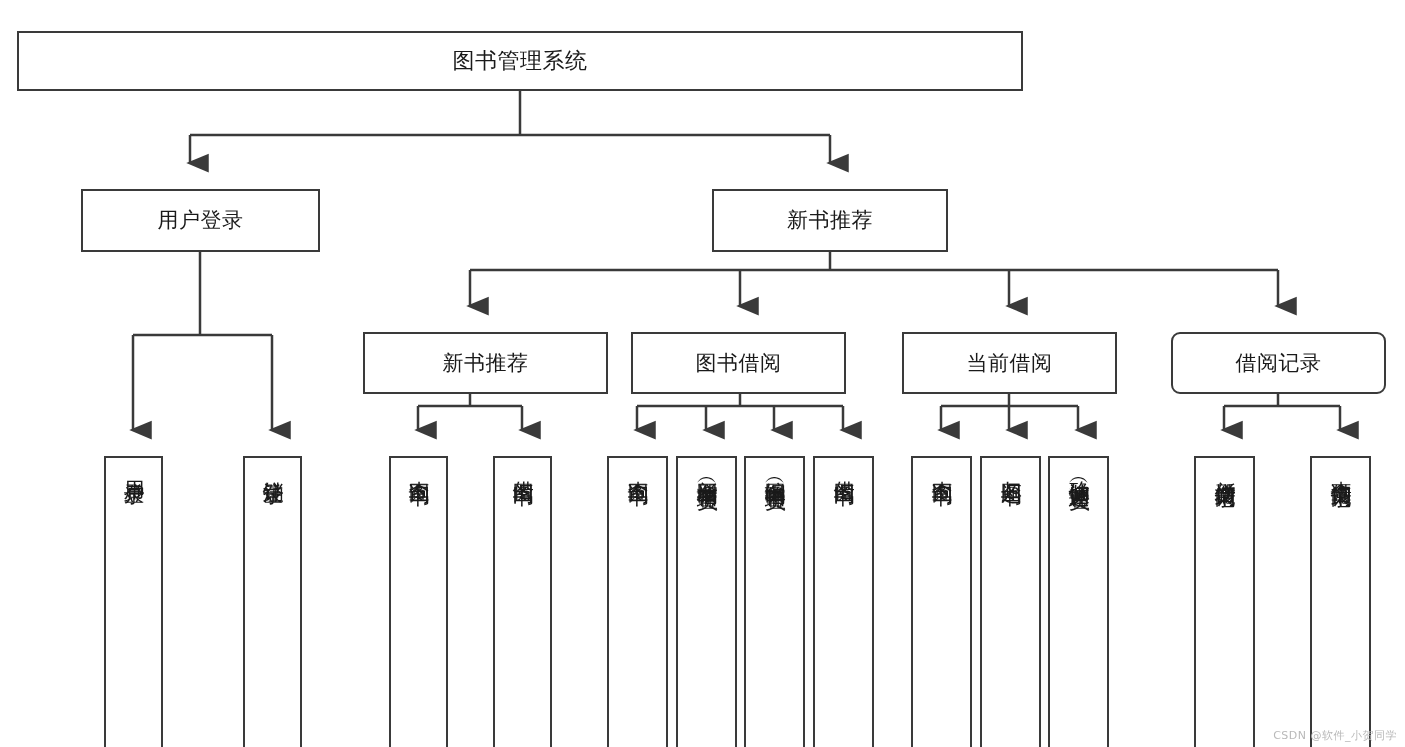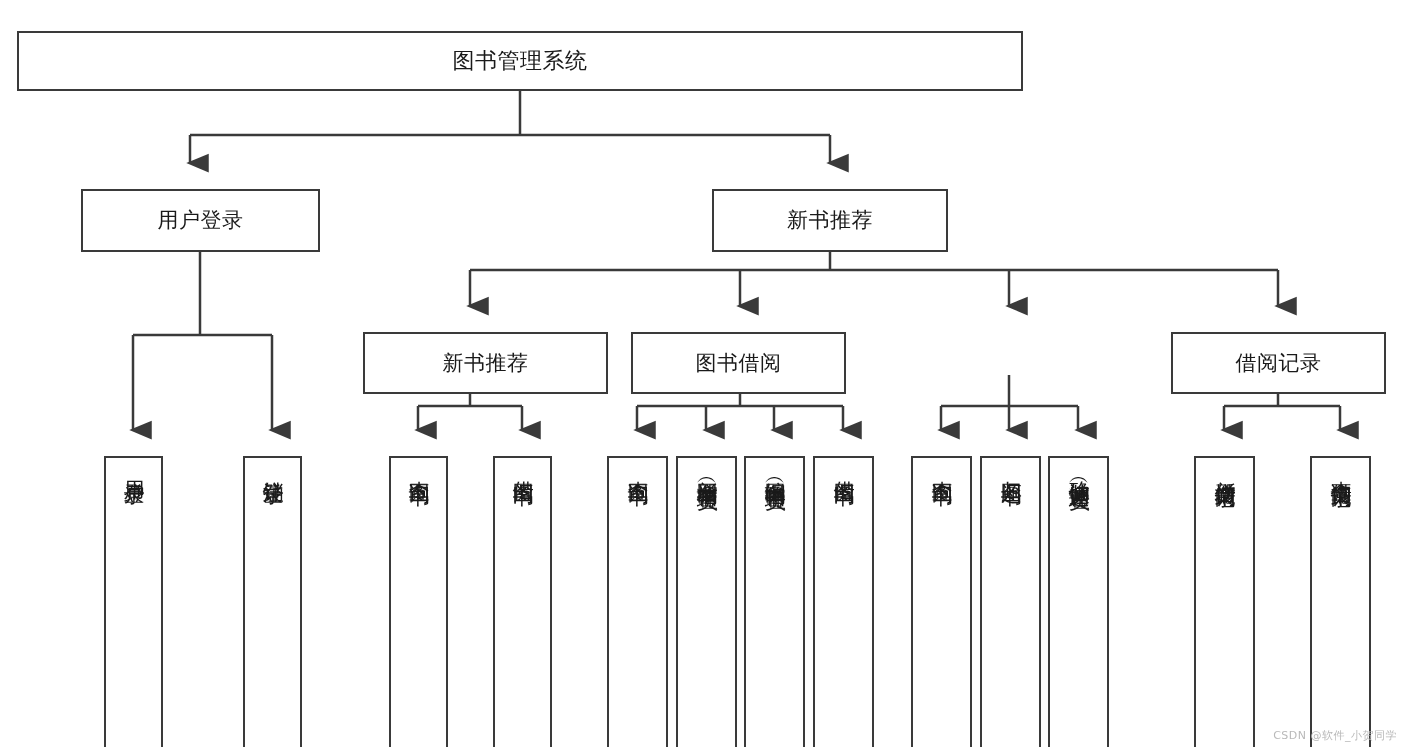--- a/index.html
+++ b/index.html
@@ -141,21 +141,24 @@
   <div class="node horiz" style="left:712px; top:170px; width:236px; height:63px;">
     <span class="lbl">新书推荐</span>
   </div>
 
   <div class="node horiz" style="left:363px; top:313px; width:245px; height:62px;">
     <span class="lbl">新书推荐</span>
   </div>
   <div class="node horiz" style="left:631px; top:313px; width:215px; height:62px;">
     <span class="lbl">图书借阅</span>
   </div>
-  <div class="node horiz" style="left:1171px; top:313px; width:215px; height:62px;">
+  <div class="node horiz" style="left:902px; top:313px; width:215px; height:62px;">
+    <span class="lbl">当前借阅</span>
+  </div>
+  <div class="node horiz" style="left:1171px; top:313px; width:215px; height:62px;border-radius:9px;">
     <span class="lbl">借阅记录</span>
   </div>
 
   <div class="node vert" style="left:104px; top:437px; width:59px; height:296px;">
     <span class="lbl">用户登录</span>
   </div>
   <div class="node vert" style="left:243px; top:437px; width:59px; height:296px;">
     <span class="lbl">注销登录</span>
   </div>
 

